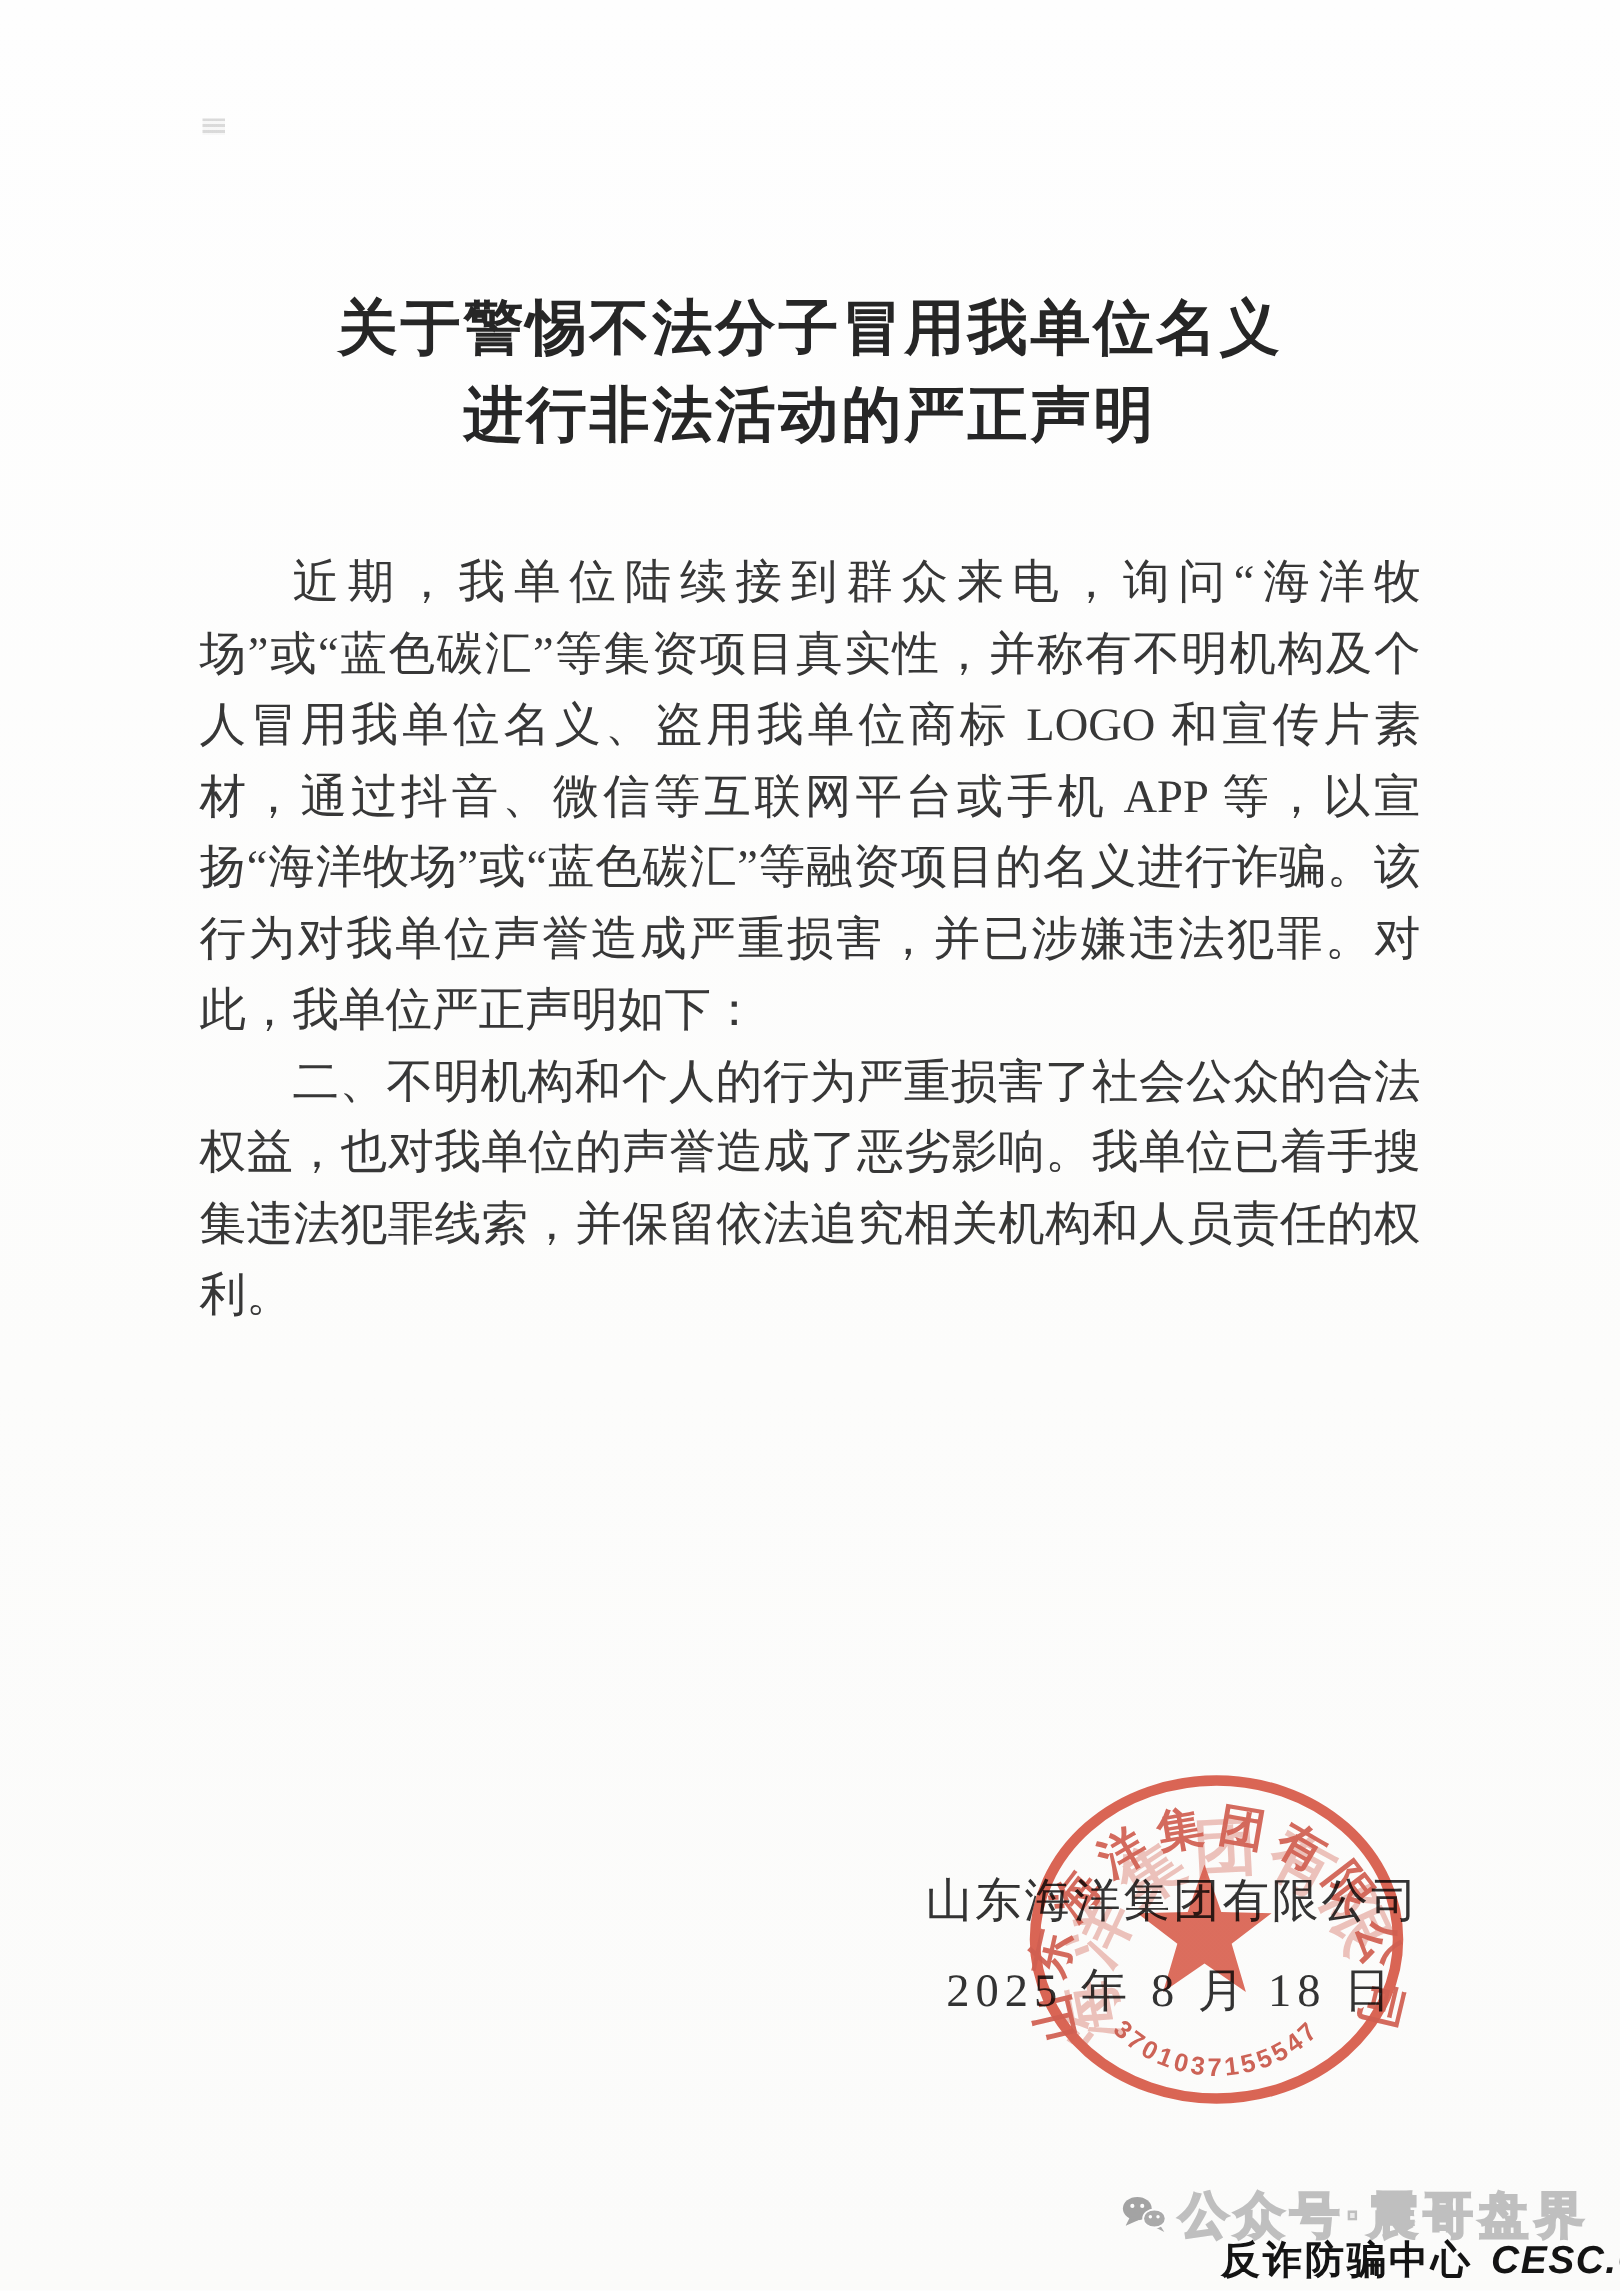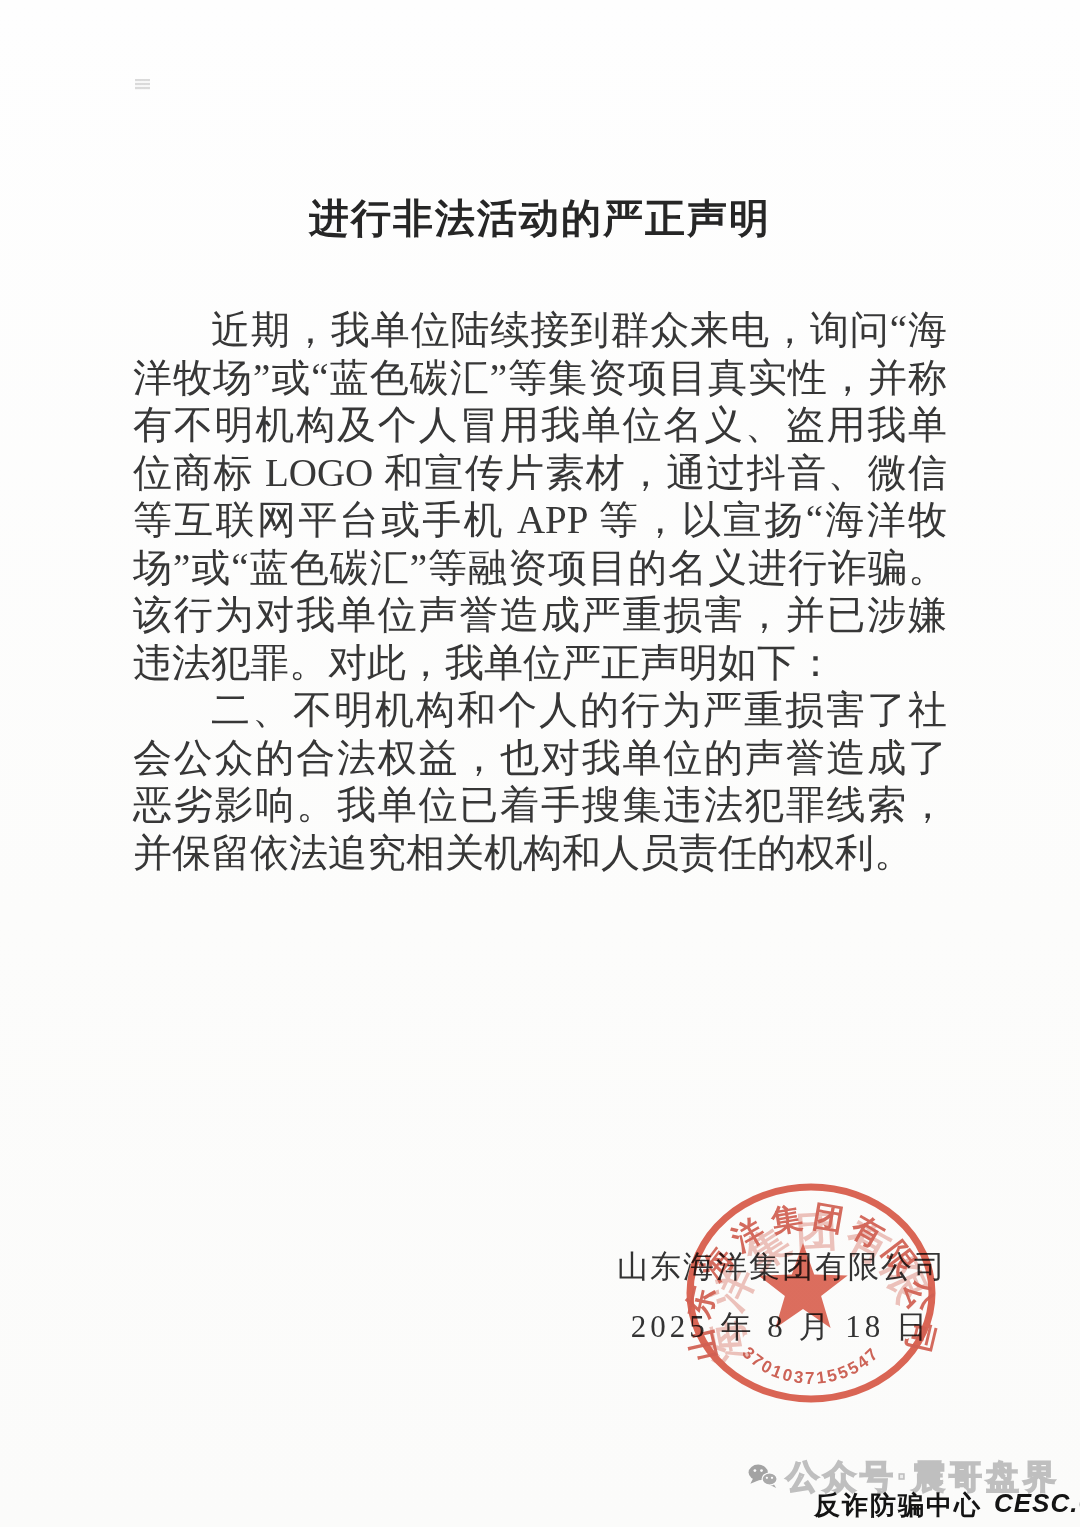--- a/index.html
+++ b/index.html
@@ -19,21 +19,21 @@
     font-weight:bold;
     font-size:40px;
     line-height:58px;
     letter-spacing:2px;
     color:#262626;
   }
 
   
   .doc-body {
     margin:58px 133px 0 133px;
-    font-size:39px;
+    font-size:31px;
     line-height:47.5px;
     color:#373737;
     text-align:justify;
   }
   .doc-body p { margin:0; text-indent:2em; }
 
   
   .signature {
     position:absolute;
     top:1246px; left:0; width:947px;
@@ -68,32 +68,33 @@
     position:absolute; left:748px; top:1455px; width:312px;
     font-family:"Liberation Sans", sans-serif;
     z-index:4;
   }
   .wm-row1 { display:flex; align-items:flex-start; gap:8px; }
   .wm-wechat-text {
     font-size:33px; font-weight:700; letter-spacing:4px; white-space:nowrap;
     color:#ececec;
     -webkit-text-stroke:1.6px #bfbfbf;
   }
-  .wm-row2 { display:flex; margin-top:-12px; margin-left:60px; }
+  .wm-row2 { display:flex; align-items:center; margin-top:-12px; margin-left:60px; }
   .wm-af-text { font-size:26px; font-weight:700; letter-spacing:2px; color:#141414; margin-left:6px; white-space:nowrap; }
   .wm-site { font-size:26px; font-weight:700; font-style:italic; color:#141414; margin-left:12px; letter-spacing:1px; white-space:nowrap; }
 </style>
 </head>
 <body>
 
 <div class="page">
 
   <div class="speck"></div>
 
   <div class="doc-title">
+    <div>关于警惕不法分子冒用我单位名义</div>
     <div>进行非法活动的严正声明</div>
   </div>
 
   <div class="doc-body">
     <p>近期，我单位陆续接到群众来电，询问“海洋牧场”或“蓝色碳汇”等集资项目真实性，并称有不明机构及个人冒用我单位名义、盗用我单位商标 LOGO 和宣传片素材，通过抖音、微信等互联网平台或手机 APP 等，以宣扬“海洋牧场”或“蓝色碳汇”等融资项目的名义进行诈骗。该行为对我单位声誉造成严重损害，并已涉嫌违法犯罪。对此，我单位严正声明如下：</p>
     <p>二、不明机构和个人的行为严重损害了社会公众的合法权益，也对我单位的声誉造成了恶劣影响。我单位已着手搜集违法犯罪线索，并保留依法追究相关机构和人员责任的权利。</p>
   </div>
 
   <div class="signature">
     <div class="company">山东海洋集团有限公司</div>

